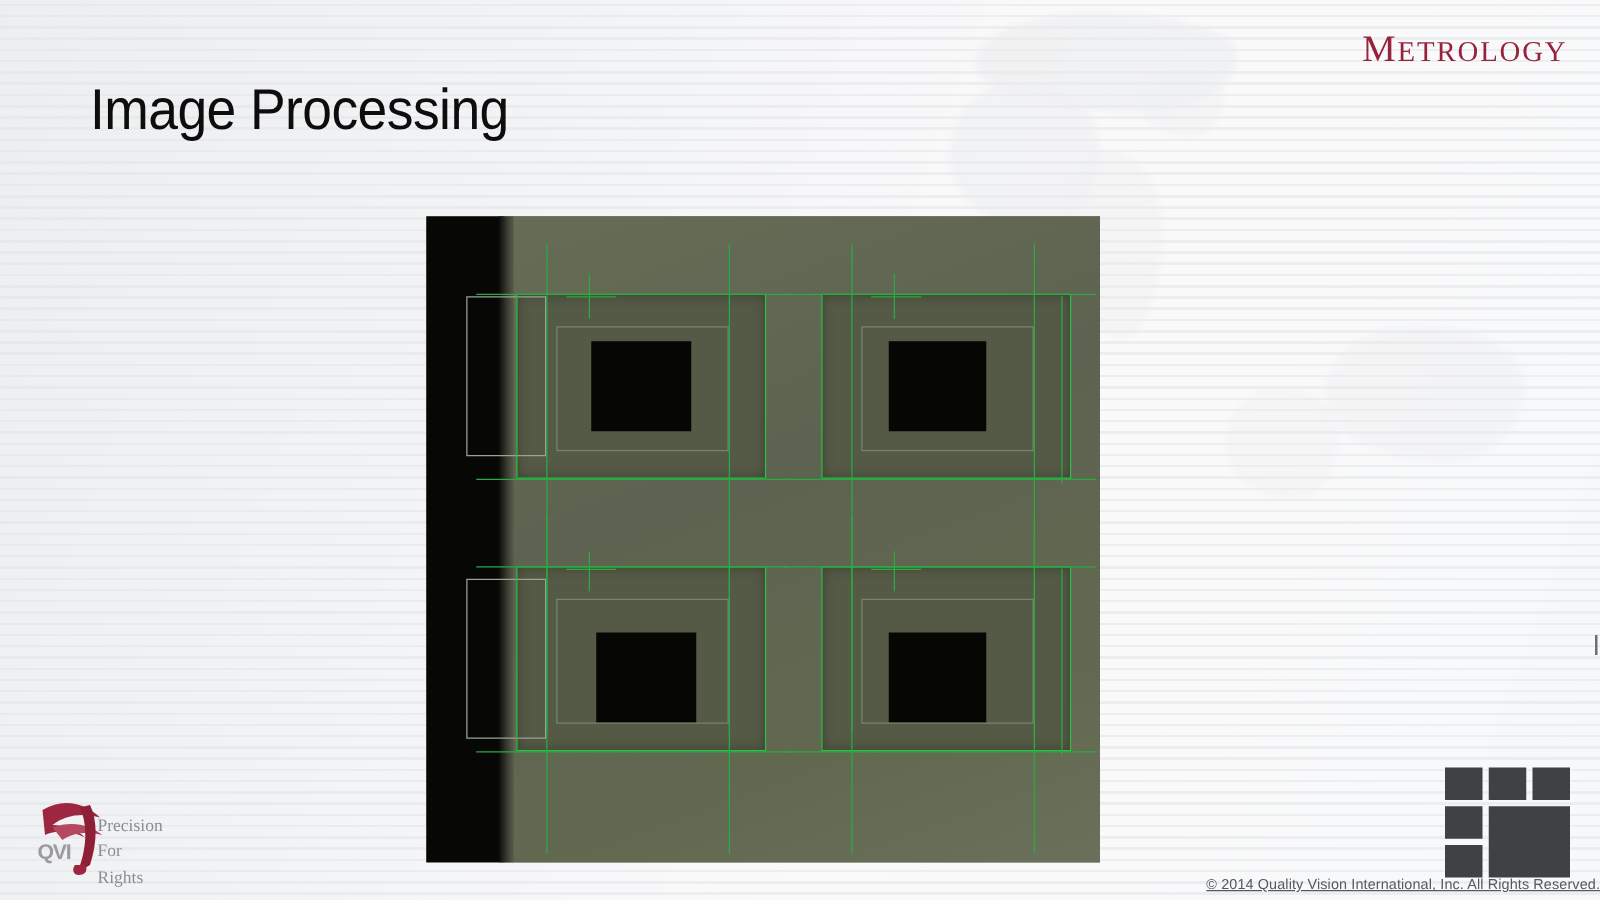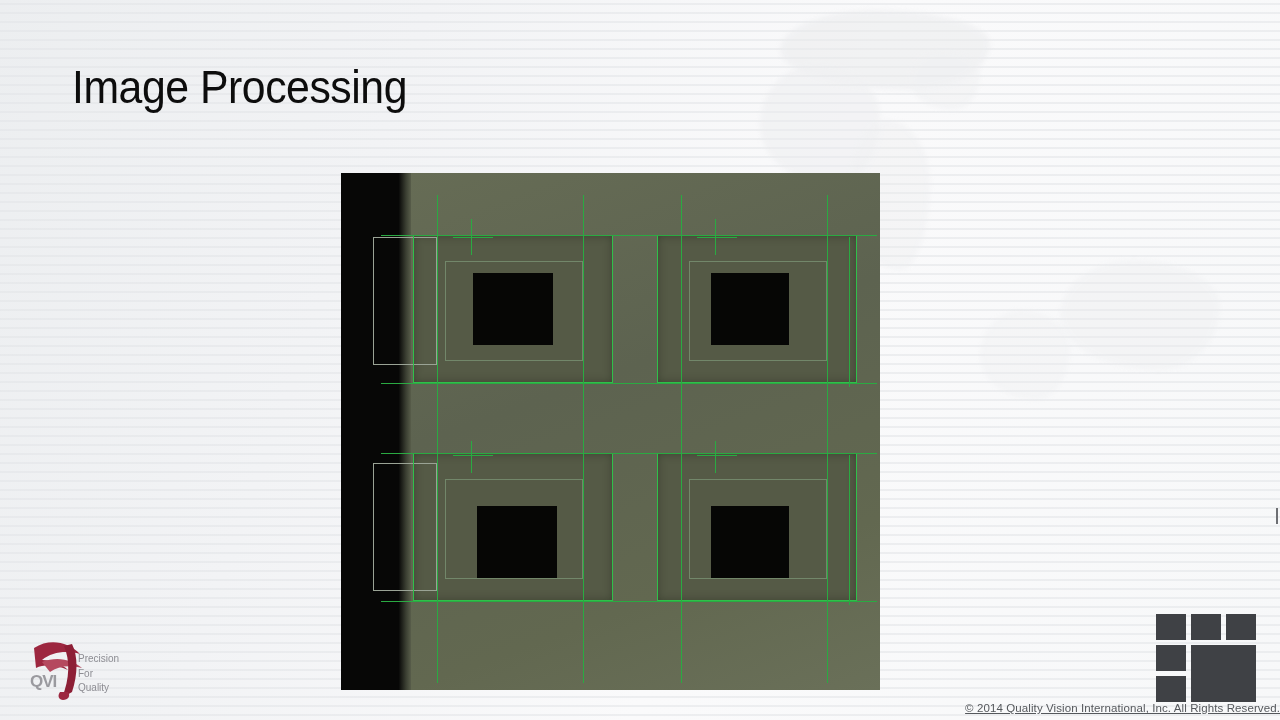--- a/index.html
+++ b/index.html
@@ -95,24 +95,24 @@
     left: 14px; bottom: 14px;
     font-size: 17px;
     font-weight: 700;
     color: #9a9a9f;
     letter-spacing: -1px;
     font-family: "Liberation Sans", sans-serif;
   }
   #qvi-logo .tagline {
     position: absolute;
     left: 62px; top: 22px;
-    font-size: 10px;
+    font-size: 14px;
     line-height: 1.45;
     color: #8d8d93;
-    font-family: Liberation Sans, sans-serif;
+    font-family: Liberation Serif, serif;
   }
   
   #mosaic-logo {
     position: absolute;
     right: 24px; bottom: 18px;
     width: 100px; height: 88px;
     display: grid;
     grid-template-columns: 30px 30px 30px;
     grid-template-rows: 26px 26px 26px;
     gap: 5px;
@@ -203,20 +203,21 @@
     <div class="blob" style="left:0px;  top:55px;  width:120px; height:120px; opacity:.75;"></div>
     <div class="blob" style="left:90px; top:110px; width:80px;  height:150px; opacity:.6;"></div>
     <div class="blob" style="left:150px;top:40px;  width:70px;  height:60px;  opacity:.6;"></div>
     <div class="blob" style="left:300px;top:250px; width:160px; height:110px; opacity:.55;"></div>
     <div class="blob" style="left:220px;top:300px; width:90px;  height:90px;  opacity:.5;"></div>
   </div>
 
   <div id="page-title">Image Processing</div>
 
   <div id="brand-logo">
+    <div class="brand-line1">Metrology</div>
   </div>
 
   <div id="vision-image">
     <div class="vi-layer plate"></div>
     <div class="vi-layer dark-band"></div>
     <div class="vi-layer dark-band-soft"></div>
 
     <div class="vi-layer pad pad-tl"></div>
     <div class="vi-layer pad pad-tr"></div>
     <div class="vi-layer pad pad-bl"></div>
@@ -275,21 +276,21 @@
     <svg width="120" height="76" viewBox="0 0 120 76">
       <path d="M18 18 C34 8, 52 12, 64 24 C50 20, 36 22, 26 30 C36 30, 46 34, 52 40 C40 34, 28 34, 20 38 Z" fill="#9d2740"></path>
       <path d="M26 32 C42 26, 56 30, 66 38 C54 35, 42 36, 34 42 Z" fill="#b5495f"></path>
       <path d="M56 14 C62 26, 62 44, 56 62 L46 68 C54 48, 54 30, 48 16 Z" fill="#8d1f36"></path>
       <path d="M52 62 C55 66, 52 70, 47 70 C43 70, 41 66, 44 62 Z" fill="#9d2740"></path>
     </svg>
     <div class="qvi-text">QVI</div>
     <div class="tagline">
       <div>Precision</div>
       <div>For</div>
-      <div>Quality</div>
+      <div>Rights</div>
     </div>
   </div>
 
   <div id="mosaic-logo">
     <div></div>
     <div></div>
     <div></div>
     <div></div>
     <div class="big"></div>
     <div></div>

